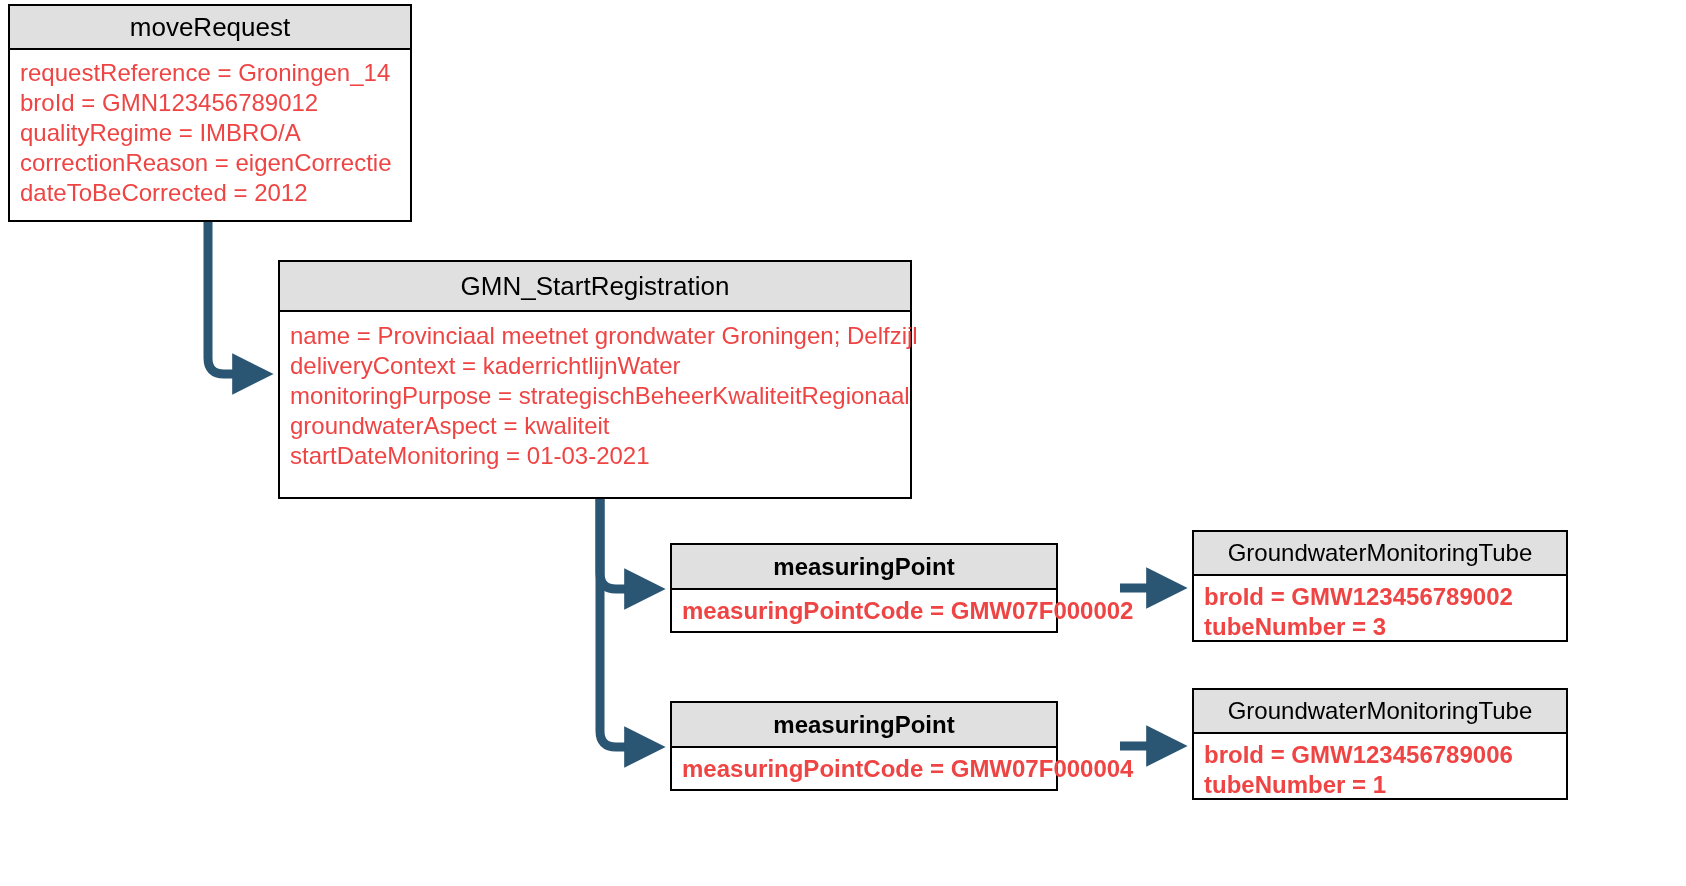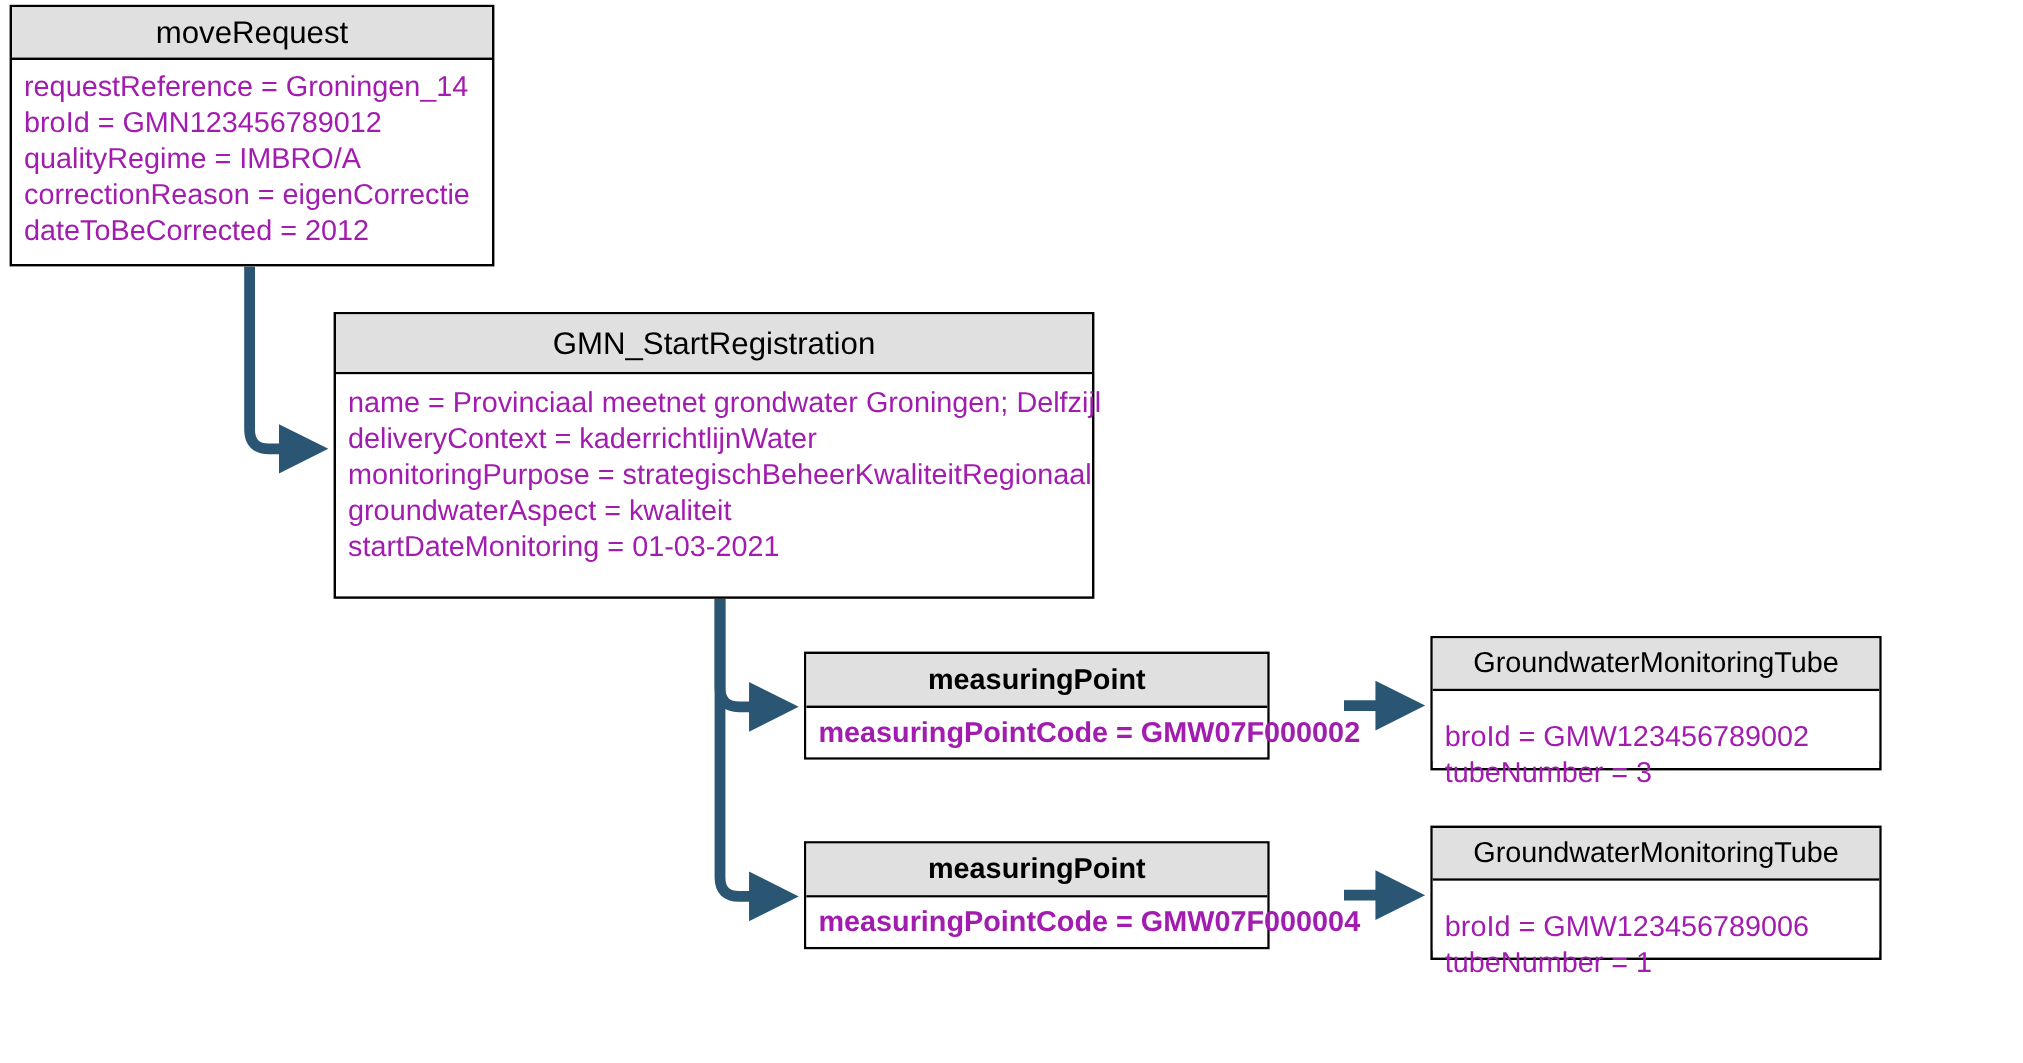--- a/index.html
+++ b/index.html
@@ -33,21 +33,21 @@
     white-space: nowrap;
     overflow: hidden;
   }
   .uml-body {
     background: #ffffff;
     box-sizing: border-box;
     padding: 8px 10px 8px 10px;
   }
   .attr-line {
     font-size: 24px;
-    color: #a21caf;
+    color: #ef4444;
     line-height: 30px;
     white-space: nowrap;
   }
 
   
   #box-moveRequest { left: 8px; top: 4px; width: 404px; height: 218px; }
   #box-moveRequest .uml-header { height: 44px; line-height: 42px; font-size: 26px; }
   #box-moveRequest .uml-body { height: 170px; padding-top: 8px; }
 
   #box-gmnStart { left: 278px; top: 260px; width: 634px; height: 239px; }
@@ -55,21 +55,21 @@
   #box-gmnStart .uml-body { height: 169px; padding-top: 9px; }
 
   .box-mp { width: 388px; height: 90px; font-weight: bold; }
   .box-mp .uml-header { height: 45px; line-height: 43px; font-size: 24px; }
   .box-mp .uml-body { height: 41px; padding-top: 6px; }
   #box-mp1 { left: 670px; top: 543px; }
   #box-mp2 { left: 670px; top: 701px; }
 
   .box-tube { width: 376px; height: 112px; }
   .box-tube .uml-header { height: 44px; line-height: 42px; font-size: 24px; }
-  .box-tube .uml-body { height: 58px; padding-top: 24px; }
+  .box-tube .uml-body { height: 58px; padding-top: 6px; font-weight: bold; }
   #box-tube1 { left: 1192px; top: 530px; }
   #box-tube2 { left: 1192px; top: 688px; }
 
   #connectors {
     position: absolute;
     left: 0; top: 0;
     width: 1686px;
     height: 886px;
     z-index: 1;
     pointer-events: none;

